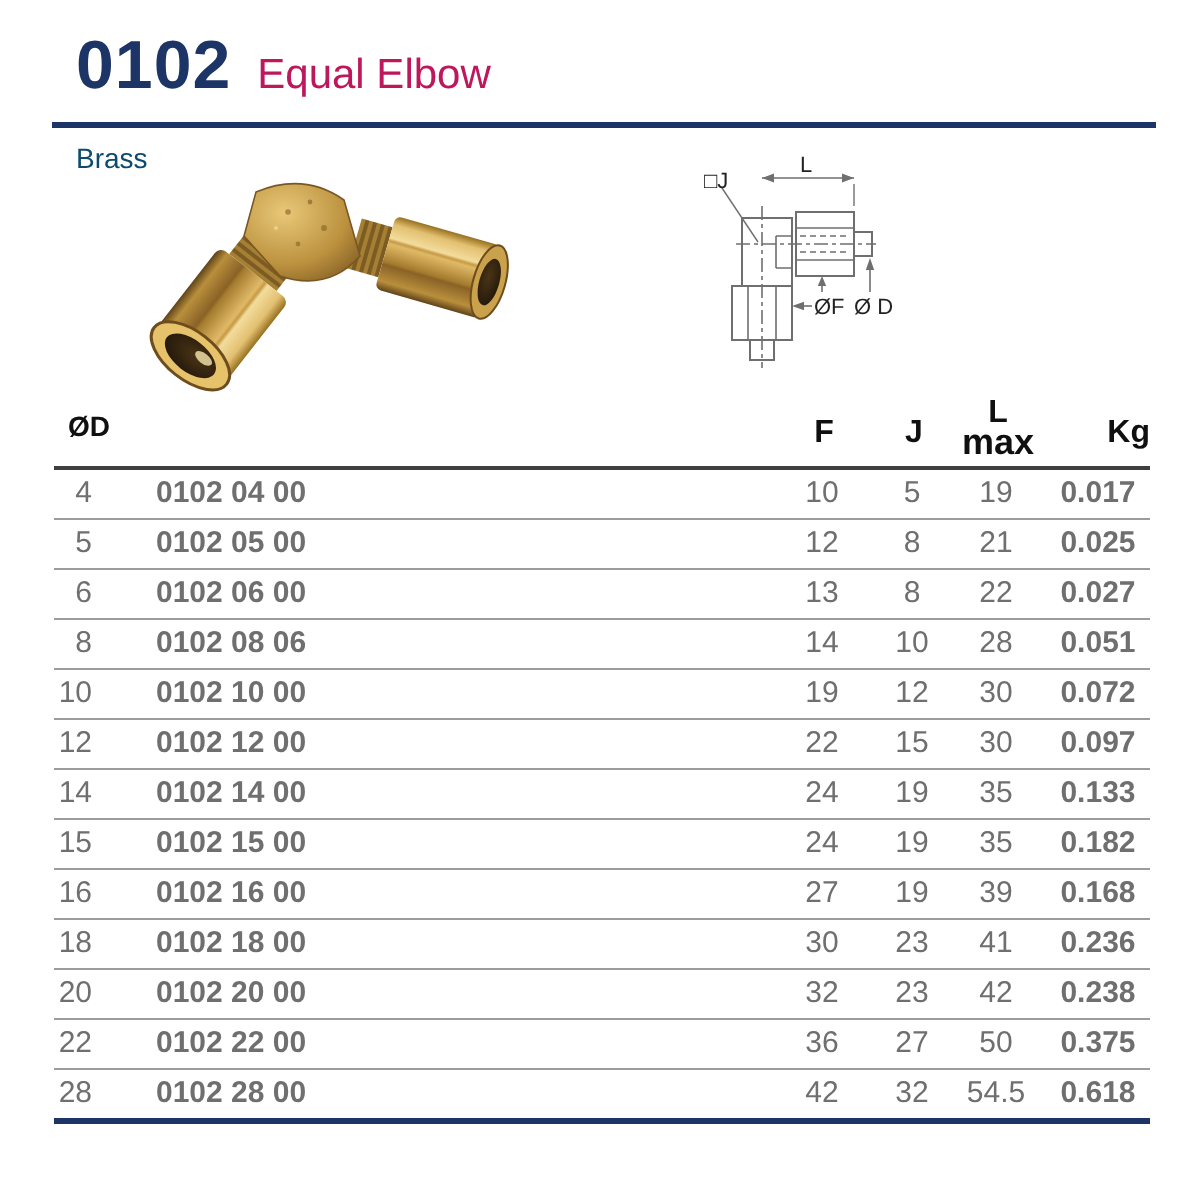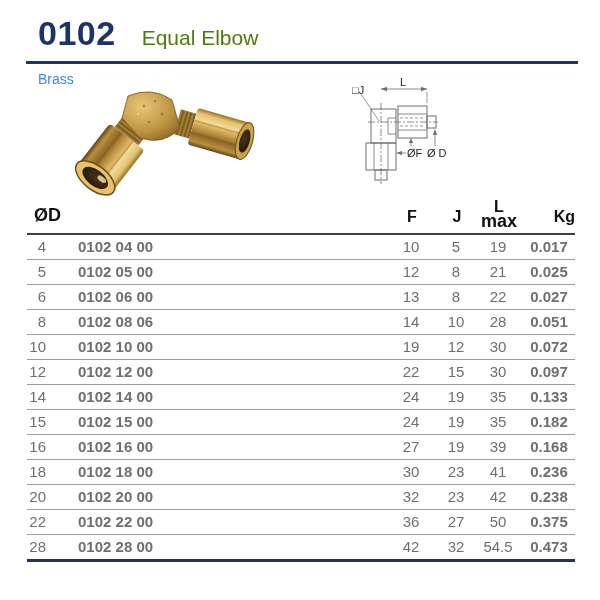--- a/index.html
+++ b/index.html
@@ -1,32 +1,32 @@
 <!DOCTYPE html>
 <html style="--navy: #1c3566; --value_gray: #6f6f6f; --brass: #c49a4a;"><head>
 <meta charset="utf-8">
 <style>
   html,body{margin:0;padding:0;}
   body{font-family:"Liberation Sans", sans-serif; background:#f2f2f2;}
   #page{position:relative;width:600px;height:600px;background:#ffffff;overflow:hidden;}
 
-  .titlebar{position:absolute;left:38px;top:14px;display:flex;align-items:baseline;gap:26px;}
+  .titlebar{position:absolute;left:38px;top:14px;display:flex;align-items:baseline;gap:13px;}
   .code{font-size:34px;font-weight:bold;color:var(--navy,#1c3566);letter-spacing:.5px;}
-  .title{font-size:21px;color:#4d7c0f;}
+  .title{font-size:21px;color:#be185d;}
   .rule{position:absolute;left:26px;top:61px;width:552px;height:3px;background:var(--navy,#1c3566);}
-  .brass{position:absolute;left:38px;top:71px;font-size:14px;color:#3b82f6;}
+  .brass{position:absolute;left:38px;top:71px;font-size:14px;color:#0c4a6e;}
 
   .photo{position:absolute;left:56px;top:84px;width:244px;height:116px;}
   .diagram{position:absolute;left:348px;top:76px;width:192px;height:118px;}
   .diagram text{font-size:11px;fill:#222;font-family:"Liberation Sans",sans-serif;}
 
   .spec{position:absolute;left:27px;top:199px;width:548px;}
   .thead{position:relative;height:34px;border-bottom:2px solid #3f3f3f;}
   .thead .h{position:absolute;font-weight:bold;color:#101010;}
-  .h-od{left:7px;top:6px;font-size:18px;text-align:center;}
+  .h-od{left:7px;top:6px;font-size:14px;text-align:center;}
   .h-f{left:363px;width:44px;top:9px;font-size:16px;text-align:center;}
   .h-j{left:408px;width:44px;top:9px;font-size:16px;text-align:center;}
   .h-l{left:449px;width:46px;top:0px;font-size:16px;text-align:center;line-height:15px;}
   .h-l .sub{display:block;font-size:18px;}
   .h-kg{left:492px;width:56px;top:9px;font-size:16px;text-align:right;}
 
   .trow{position:relative;height:24px;border-bottom:1px solid #9c9c9c;}
   .tbody{border-bottom:3px solid var(--navy,#1c3566);}
   .trow:last-child{border-bottom:none;}
   .trow .c{position:absolute;top:0;line-height:24px;font-size:15px;color:var(--value_gray,#6f6f6f);}
@@ -260,18 +260,18 @@
       <span class="c c-l">50</span>
       <span class="c c-kg">0.375</span>
     </div>
 
     <div class="trow">
       <span class="c c-od">28</span>
       <span class="c c-part">0102 28 00</span>
       <span class="c c-f">42</span>
       <span class="c c-j">32</span>
       <span class="c c-l">54.5</span>
-      <span class="c c-kg">0.473</span>
+      <span class="c c-kg">0.618</span>
     </div>
   </div>
   </div>
 
 </div>
 
 </body></html>

